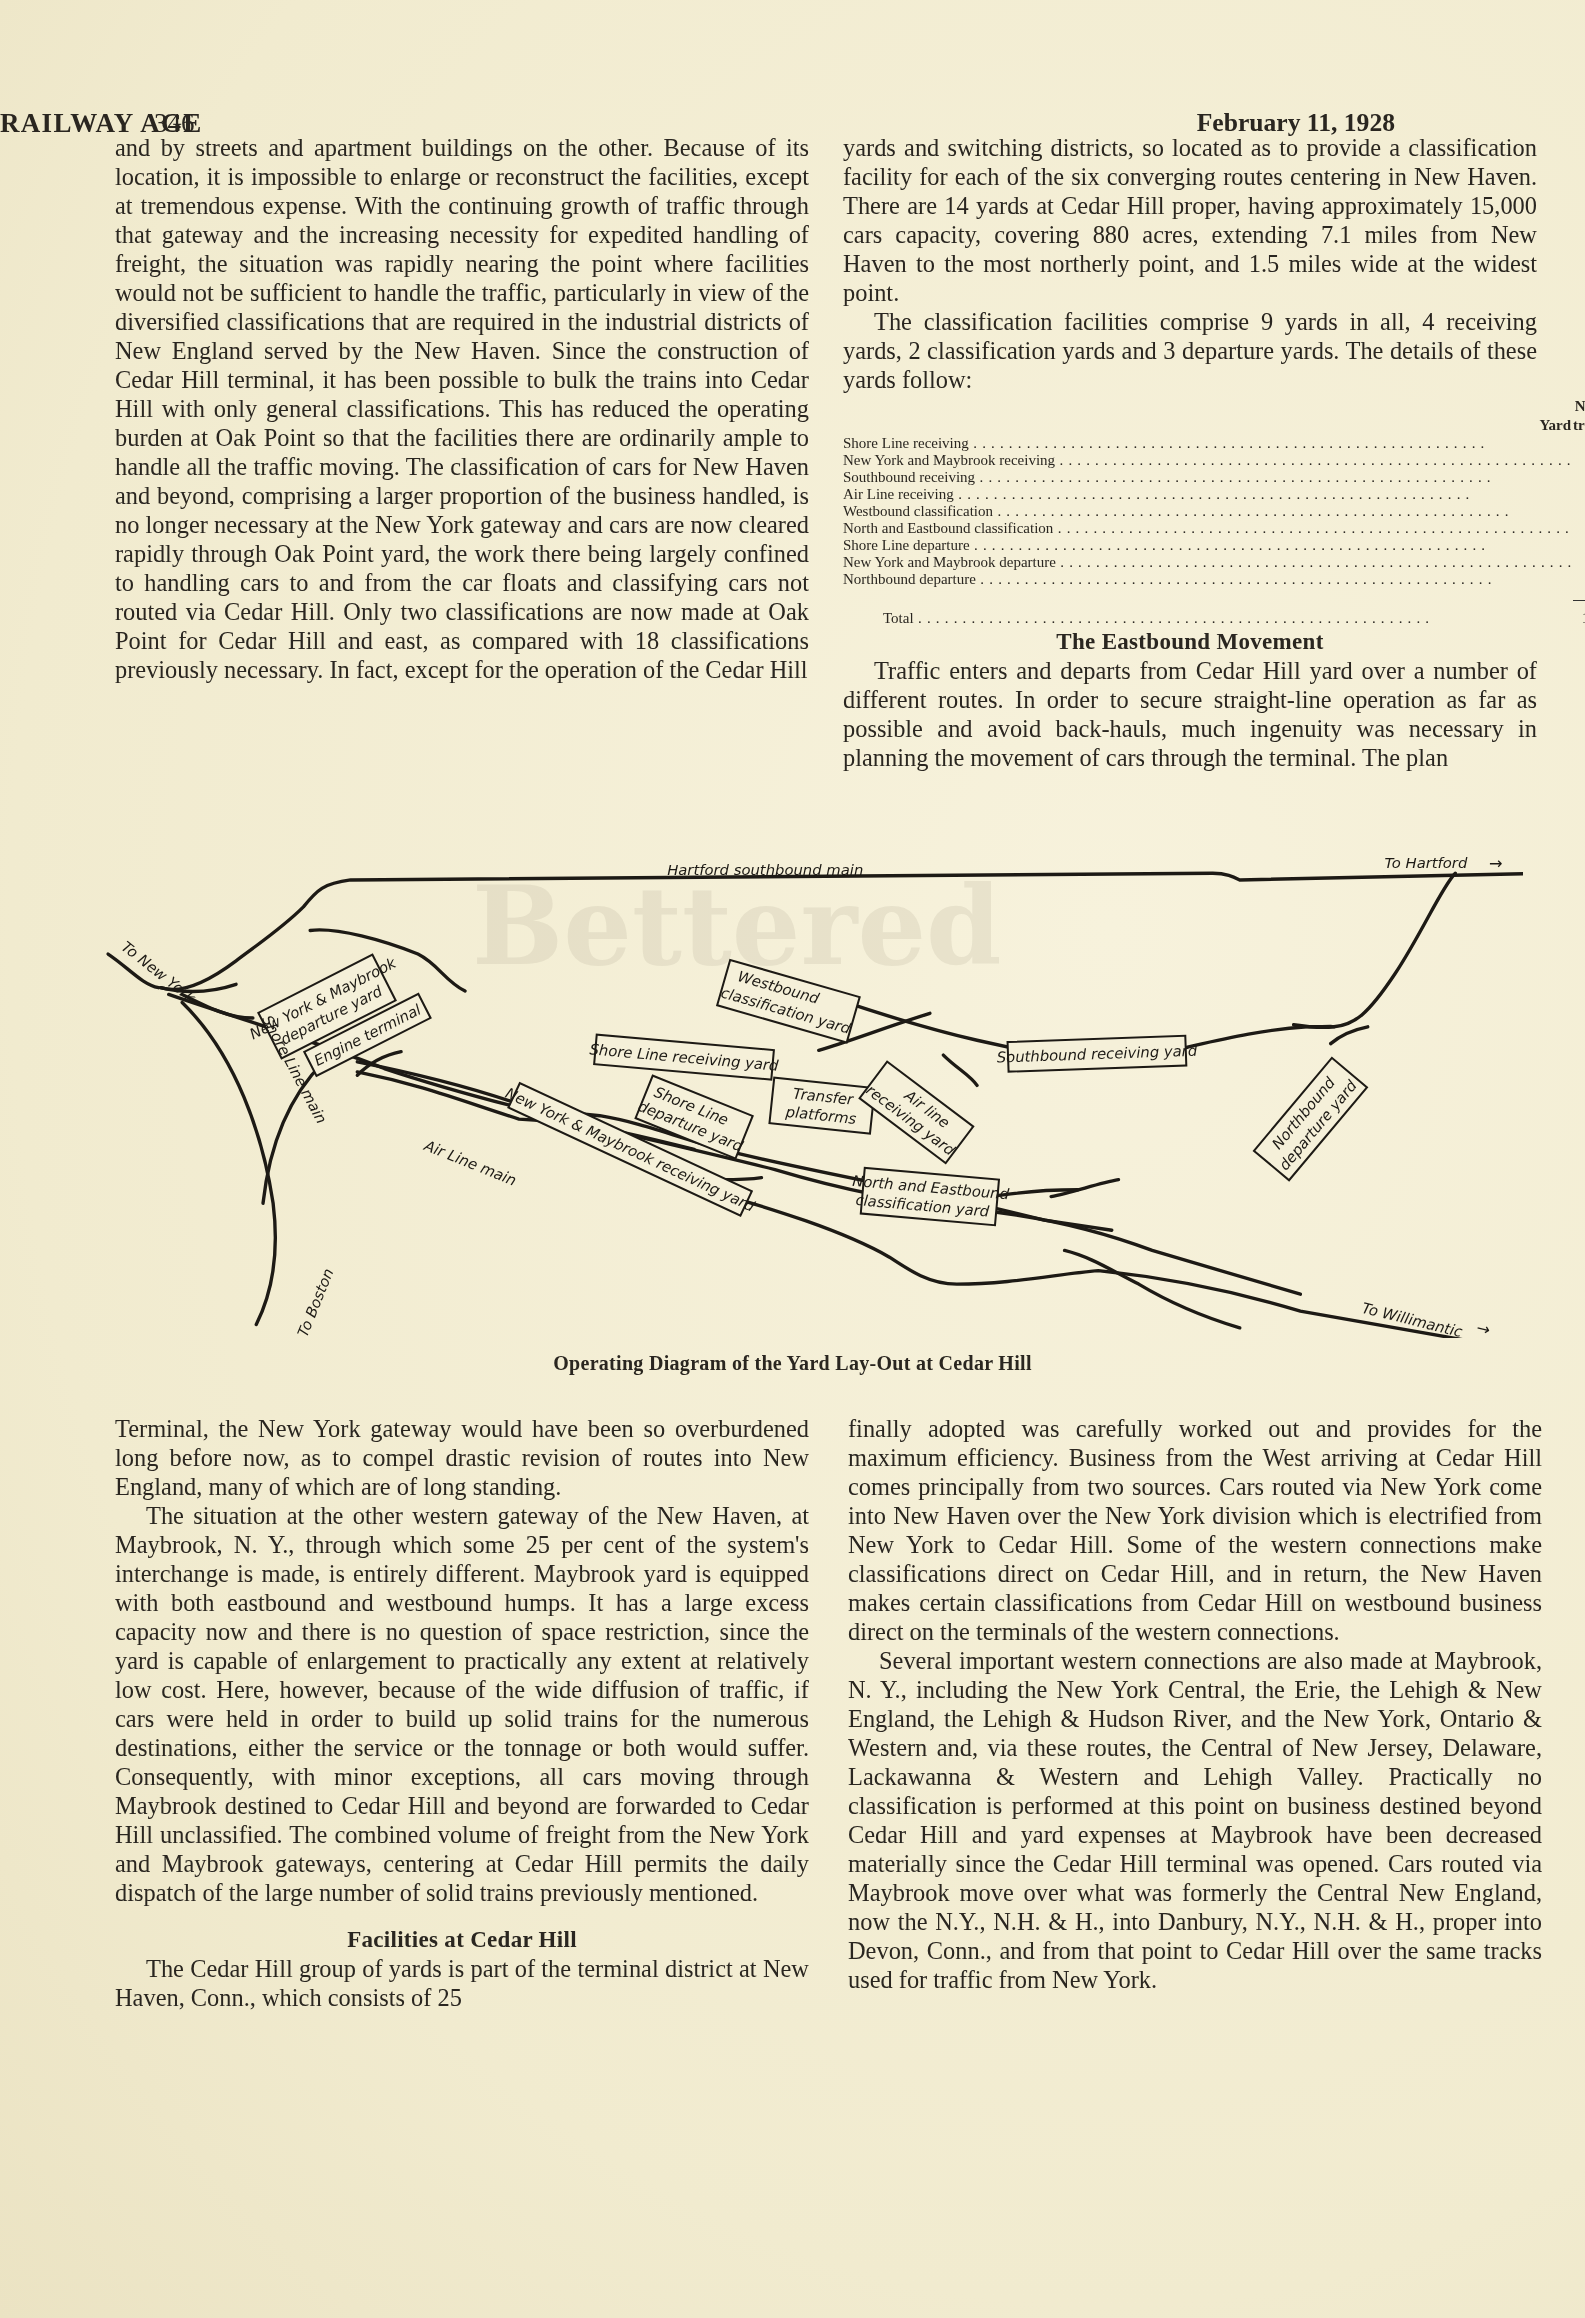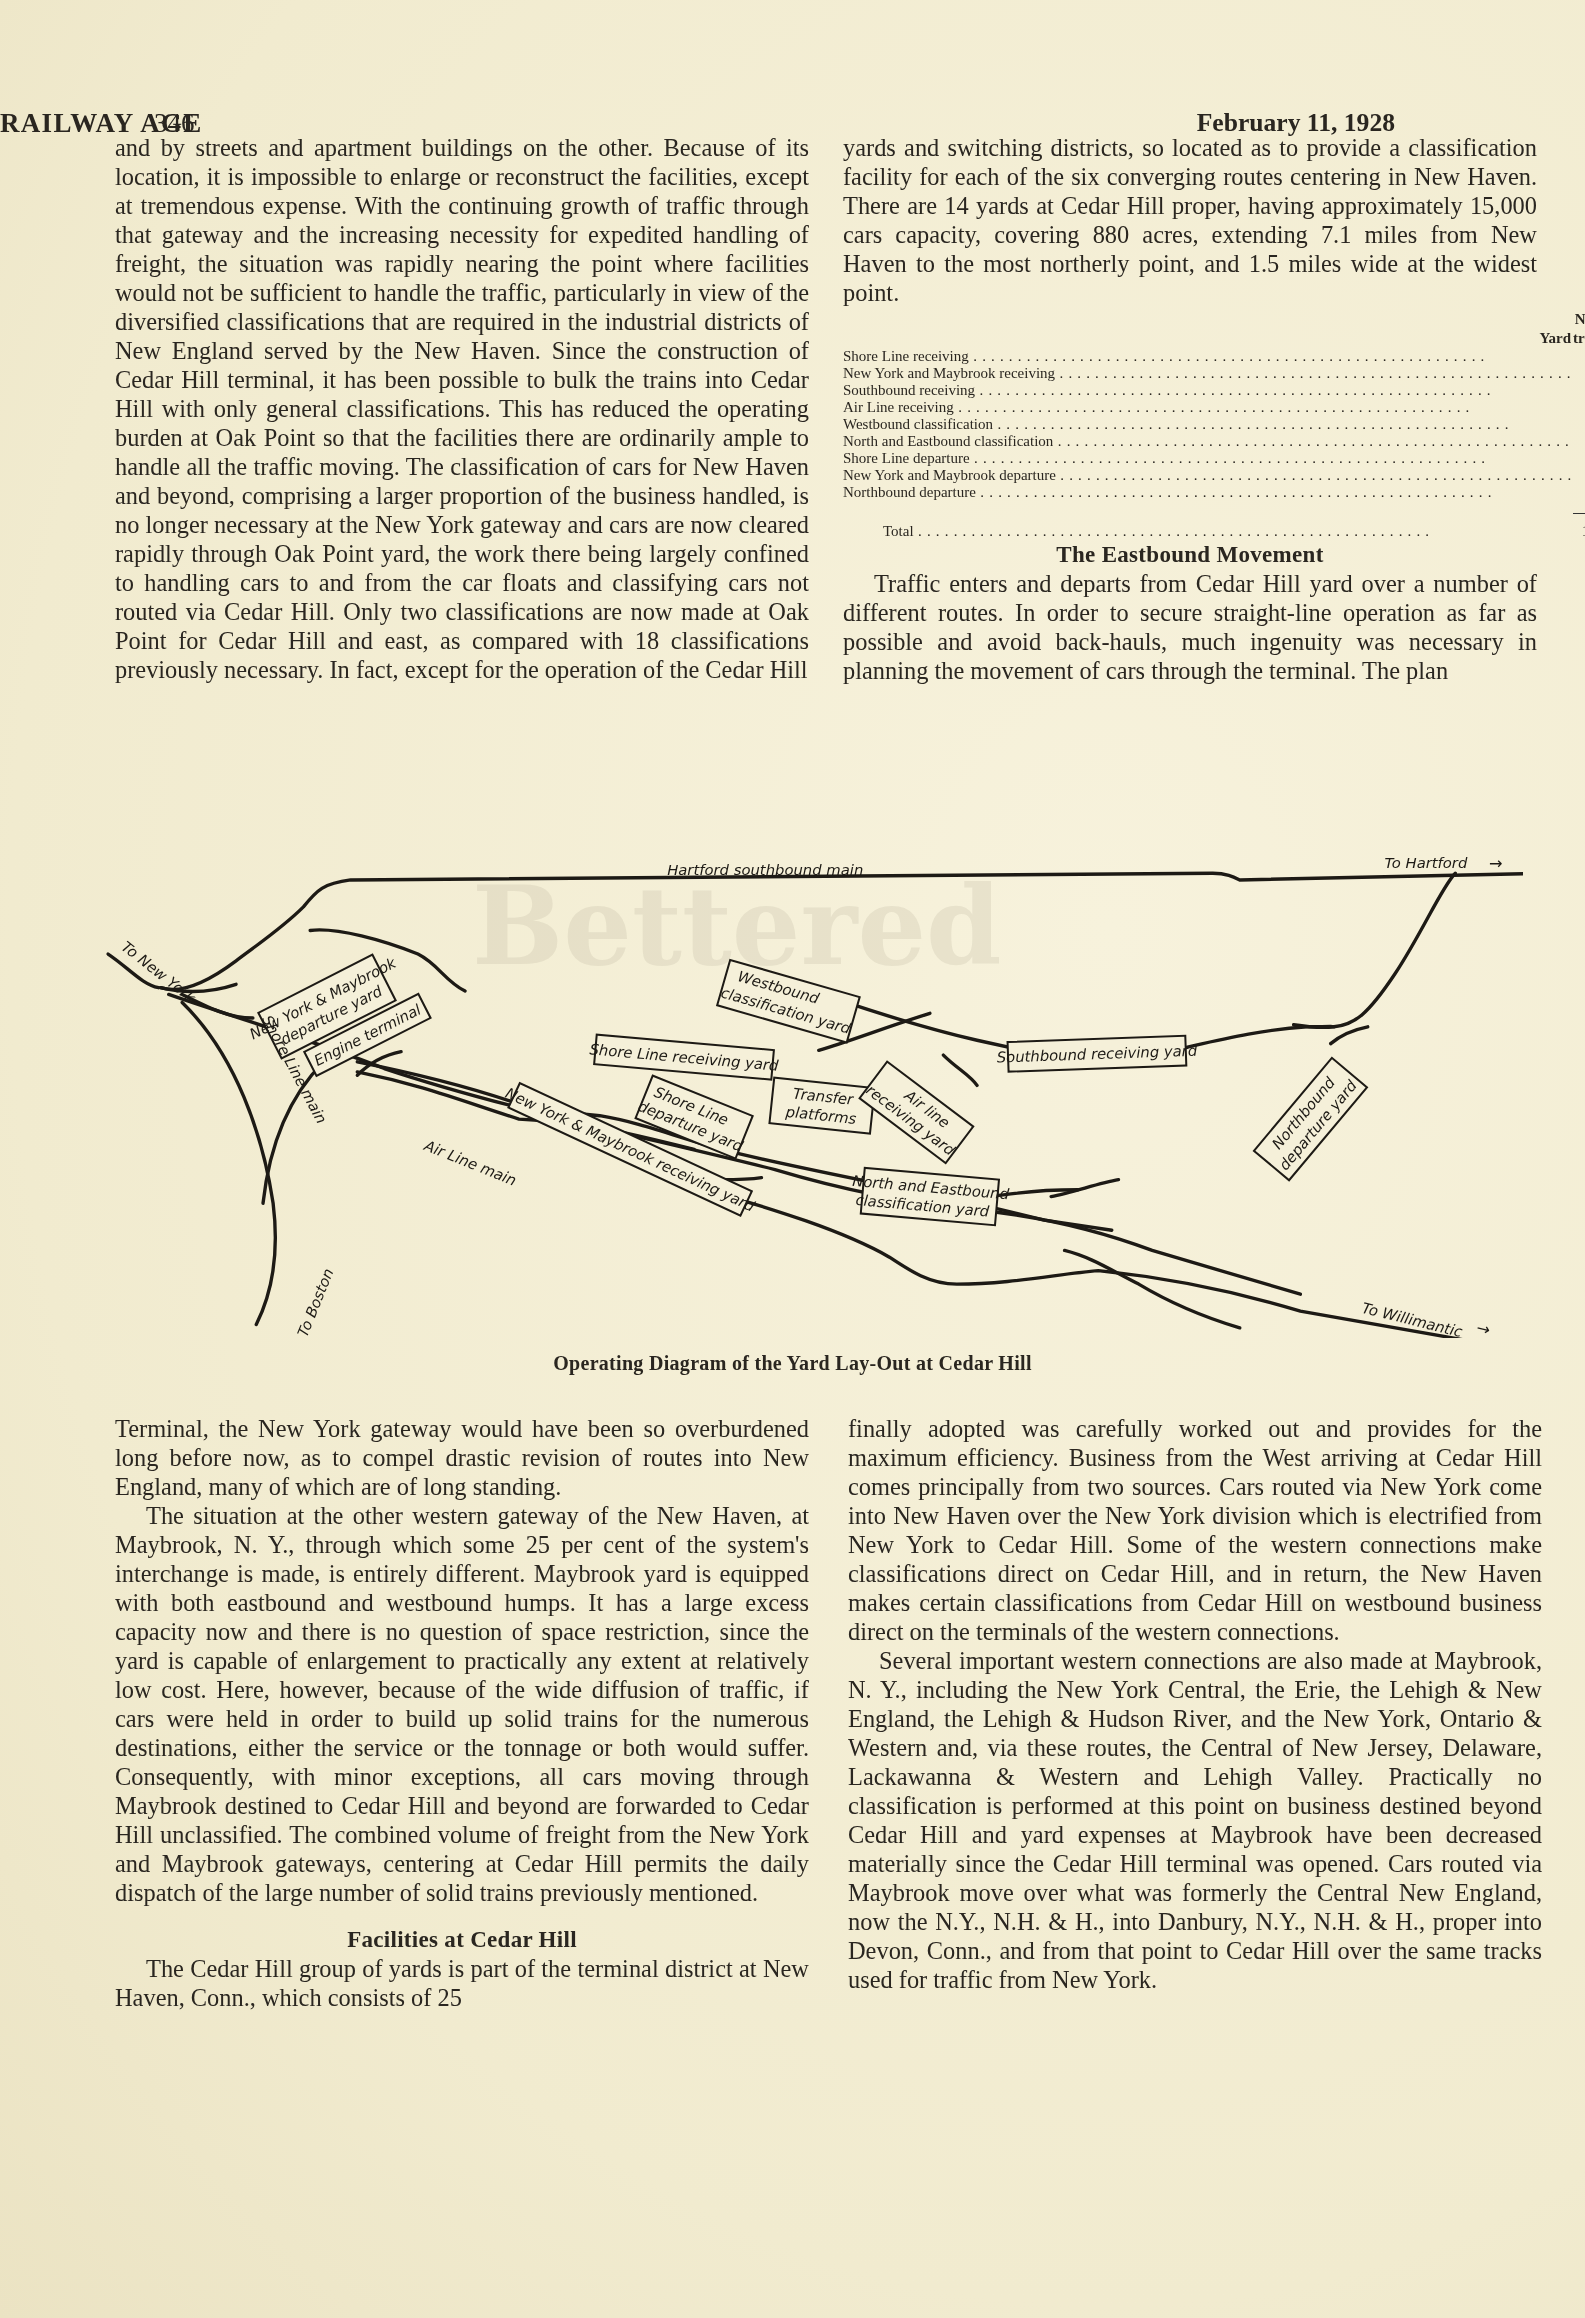--- a/index.html
+++ b/index.html
@@ -54,20 +54,21 @@
   <div class="mag-title">RAILWAY AGE</div>
   <div class="issue-date">February 11, 1928</div>
 </div>
 
 <div class="col col-left-top">
   <p>and by streets and apartment buildings on the other. Because of its location, it is impossible to enlarge or reconstruct the facilities, except at tremendous expense. With the continuing growth of traffic through that gateway and the increasing necessity for expedited handling of freight, the situation was rapidly nearing the point where facilities would not be sufficient to handle the traffic, particularly in view of the diversified classifications that are required in the industrial districts of New England served by the New Haven. Since the construction of Cedar Hill terminal, it has been possible to bulk the trains into Cedar Hill with only general classifications. This has reduced the operating burden at Oak Point so that the facilities there are ordinarily ample to handle all the traffic moving. The classification of cars for New Haven and beyond, comprising a larger proportion of the business handled, is no longer necessary at the New York gateway and cars are now cleared rapidly through Oak Point yard, the work there being largely confined to handling cars to and from the car floats and classifying cars not routed via Cedar Hill. Only two classifications are now made at Oak Point for Cedar Hill and east, as compared with 18 classifications previously necessary. In fact, except for the operation of the Cedar Hill</p>
 </div>
 
 <div class="col col-right-top">
   <p>yards and switching districts, so located as to provide a classification facility for each of the six converging routes centering in New Haven. There are 14 yards at Cedar Hill proper, having approximately 15,000 cars capacity, covering 880 acres, extending 7.1 miles from New Haven to the most northerly point, and 1.5 miles wide at the widest point.</p>
+  <p class="indent">The classification facilities comprise 9 yards in all, 4 receiving yards, 2 classification yards and 3 departure yards. The details of these yards follow:</p>
 
   <table class="yards">
     <thead>
       <tr>
         <th class="c-yard"></th>
         <th class="c-num">No. of</th>
 
       </tr>
       <tr>
         <th class="c-yard" style="padding-left:40px;">Yard</th>

